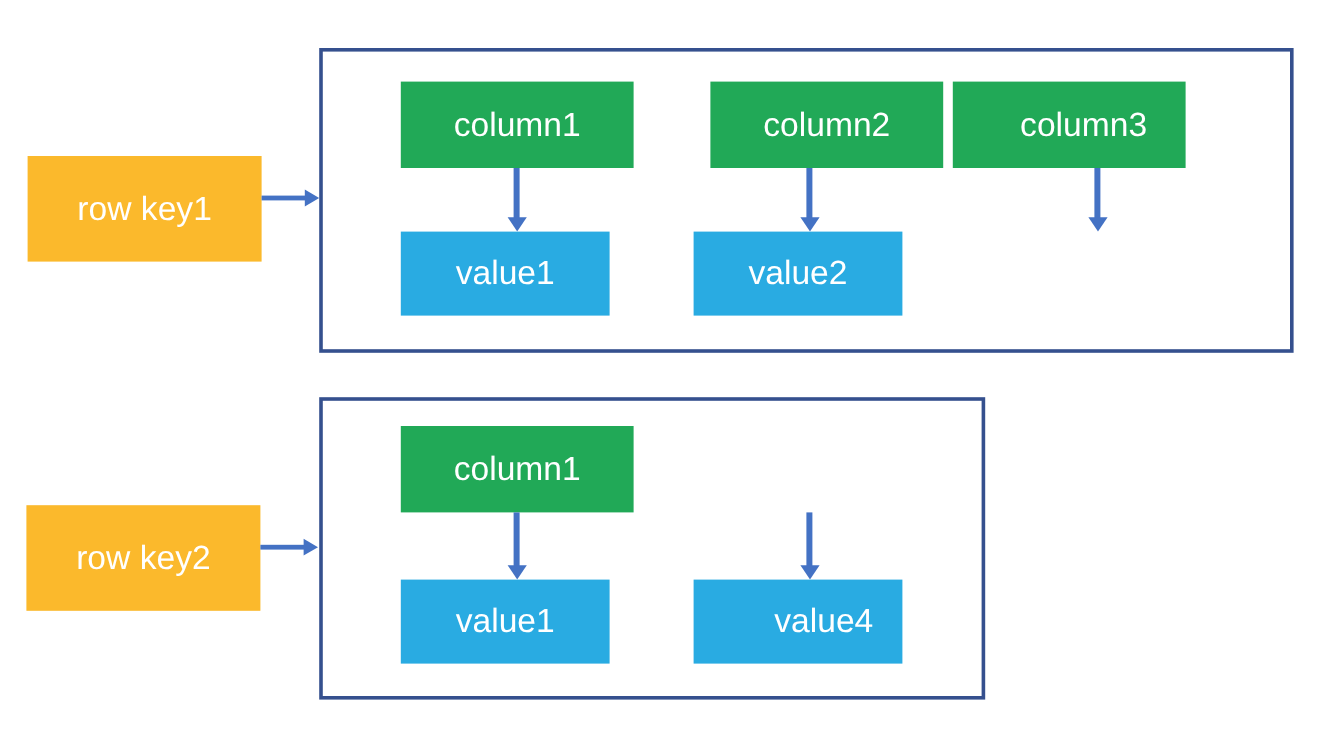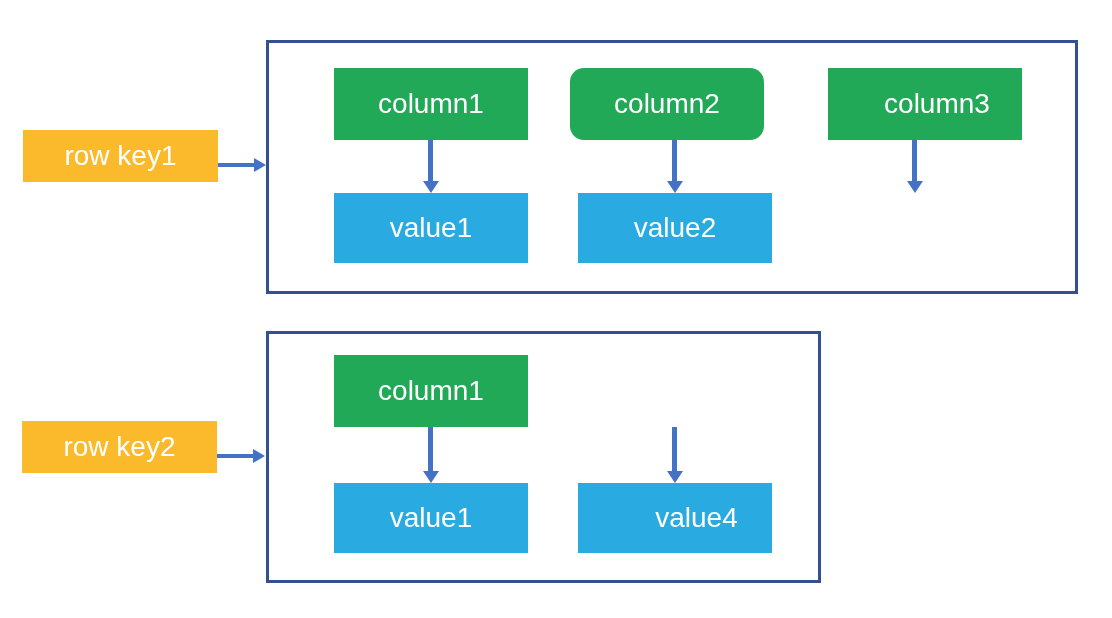--- a/index.html
+++ b/index.html
@@ -25,23 +25,23 @@
   .box {
     position: absolute;
     display: flex;
     align-items: center;
     justify-content: center;
     color: var(--text);
     font-size: 28px;
     line-height: 1;
     white-space: nowrap;
   }
-  .row-key { background: var(--row-key-fill); width: 195px; height: 52px; }
+  .row-key { background: var(--row-key-fill); width: 195px; height: 88px; }
   .col-box { background: var(--column-fill); width: 194px; height: 72px; }
-  .val-box { background: var(--value-fill); width: 194px; height: 70px; }
+  .val-box { background: var(--value-fill); width: 174px; height: 70px; }
   .container {
     position: absolute;
     border: 3px solid var(--container-border);
     background: transparent;
   }
   
   .harrow { position: absolute; width: 48px; height: 14px; }
   .harrow .stem {
     position: absolute; left: 0; top: 5px; width: 38px; height: 4px;
     background: var(--arrow);
@@ -80,28 +80,28 @@
 
   <div class="container" style="left:266px; top:40px; width:812px; height:254px;">
 
     <div class="box col-box" style="left:65px; top:25px;">column1</div>
     <div class="varrow" style="left:154px; top:97px; height:53px;">
       <div class="stem" style="height:43px;"></div>
       <div class="head"></div>
     </div>
     <div class="box val-box" style="left:65px; top:150px;">value1</div>
 
-    <div class="box col-box" style="left:301px; top:25px;border-radius:14px;">column2</div>
+    <div class="box col-box" style="left:323px; top:25px;">column2</div>
     <div class="varrow" style="left:398px; top:97px; height:53px;">
       <div class="stem" style="height:43px;"></div>
       <div class="head"></div>
     </div>
     <div class="box val-box" style="left:309px; top:150px;">value2</div>
 
-    <div class="box col-box" style="left:559px; top:25px;padding-left:24px;">column3</div>
+    <div class="box col-box" style="left:525px; top:25px;padding-left:24px;">column3</div>
     <div class="varrow" style="left:638px; top:97px; height:53px;">
       <div class="stem" style="height:43px;"></div>
       <div class="head"></div>
     </div>
   </div>
 
   <div class="box row-key" style="left:22px; top:421px;">row key2</div>
   <div class="harrow" style="left:217px; top:449px;">
     <div class="stem"></div>
     <div class="head"></div>

